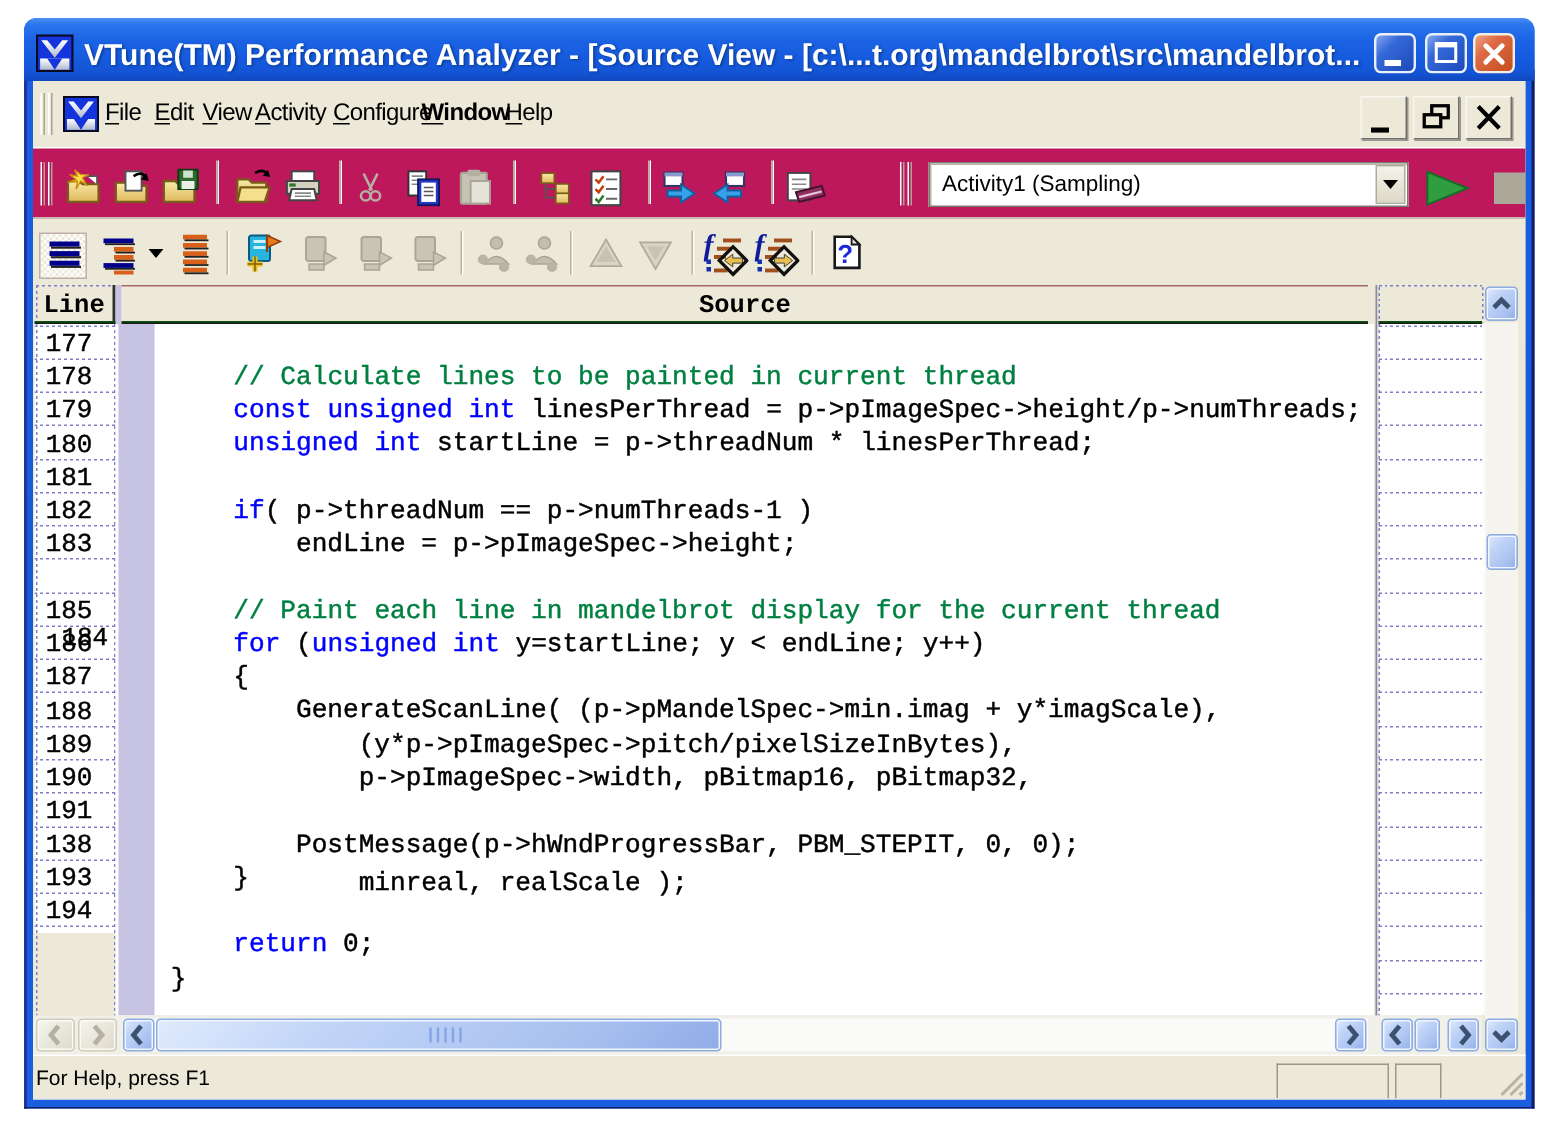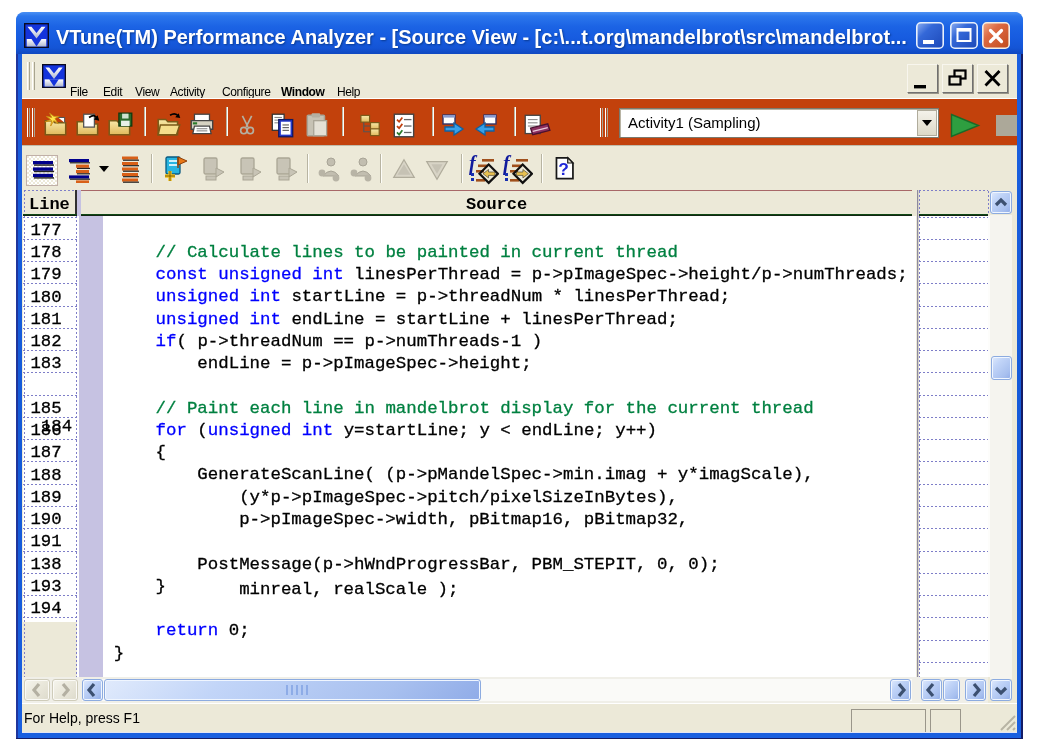--- a/index.html
+++ b/index.html
@@ -9,25 +9,25 @@
   border-radius:9px 9px 0 0;
   background:linear-gradient(to bottom,#2a73e8,#1a5fe0 42px,#155ad8 60%,#1a5fe0); }
 #titlebar { position:absolute; left:0; top:0; width:100%; height:42px;
   background:linear-gradient(to bottom,#4a90f4 0%,#2b76ec 10%,#1b63e4 35%,#175ce0 60%,#1455d6 85%,#1048c0 100%);
   border-radius:8px 8px 0 0; }
 #title { position:absolute; left:40px; top:14px; color:#fff; font-size:20px; font-weight:bold; letter-spacing:0px;
   white-space:nowrap; text-shadow:1px 1px 2px #0a3a90; }
 #body { position:absolute; left:6px; top:42px; width:995px; height:679px; background:#ece9d8; overflow:hidden; }
 #menubar { position:absolute; left:0; top:0; width:100%; height:44px; background:#ece9d8; }
 .grip { position:absolute; width:3px; border-left:1px solid #ffffff; border-right:1px solid #a8a490; }
-.mitem { position:absolute; top:13px; font-size:12px; letter-spacing:-0.4px; color:#000; white-space:nowrap;margin-top:18px; }
+.mitem { position:absolute; top:13px; font-size:16px; letter-spacing:-0.4px; color:#000; white-space:nowrap; }
 .mitem u { text-decoration:underline; text-underline-offset:2px; }
 .cbtn { position:absolute; top:10px; width:31px; height:29px; background:#ece9d8;
   border:1px solid; border-color:#f8f6ee #707070 #707070 #f8f6ee; box-shadow:1px 1px 0 #989488; }
-#toolbar1 { position:absolute; left:0; top:44px; width:100%; height:47px; background:#c2410c;
+#toolbar1 { position:absolute; left:0; top:44px; width:100%; height:47px; background:#be185d;
   border-top:1px solid #ffffff; }
 #toolbar2 { position:absolute; left:0; top:91px; width:100%; height:45px; background:#ece9d8;
   border-top:1px solid #c0bcab; }
 .tsep { position:absolute; top:8px; width:2px; height:29px; border-left:1px solid #b8b4a2; border-right:1px solid #fdfdf8; }
 #content { position:absolute; left:0; top:136px; width:100%; height:543px; background:#ece9d8; }
 .hmono { font-family:"Liberation Mono",monospace; font-weight:bold; font-size:17px; color:#000; }
 .dot { position:absolute; height:1px;
   background-image:repeating-linear-gradient(90deg,#7e7ec8 0,#7e7ec8 2px,transparent 2px,transparent 4px); }
 .dotv { position:absolute; width:1px;
   background-image:repeating-linear-gradient(180deg,#7e7ec8 0,#7e7ec8 2px,transparent 2px,transparent 4px); }
@@ -424,21 +424,20 @@
           <div class="lnum" style="left:7.5px;top:405.48px;">195</div>
           <div class="lnum" style="left:7.5px;top:427.74px;">196</div>
           <div class="lnum" style="left:7.5px;top:450.00px;">197</div>
         </div>
 <div class="dotv" style="position:absolute;left:2px;top:26px;height:461px;"></div>
 <div class="dotv" style="position:absolute;left:54px;top:26px;height:461px;"></div>
 <div style="left:55px;top:26px;width:839px;height:461px;background:#fff;overflow:hidden;position:absolute;">
           <div class="cl" style="left:-5px;top:25.86px;">        <span class="c">// Calculate lines to be painted in current thread</span></div>
           <div class="cl" style="left:-5px;top:48.12px;">        <span class="k">const</span> <span class="k">unsigned</span> <span class="k">int</span> linesPerThread = p-&gt;pImageSpec-&gt;height/p-&gt;numThreads;</div>
           <div class="cl" style="left:-5px;top:70.38px;">        <span class="k">unsigned</span> <span class="k">int</span> startLine = p-&gt;threadNum * linesPerThread;</div>
-          <div class="cl" style="left:-5px;top:92.64px;">        <span class="k">unsigned</span> <span class="k">int</span> endLine = startLine + linesPerThread;</div>
           <div class="cl" style="left:-5px;top:114.90px;">        <span class="k">if</span>( p-&gt;threadNum == p-&gt;numThreads-1 )</div>
           <div class="cl" style="left:-5px;top:137.16px;">            endLine = p-&gt;pImageSpec-&gt;height;</div>
           <div class="cl" style="left:-5px;top:181.68px;">        <span class="c">// Paint each line in mandelbrot display for the current thread</span></div>
           <div class="cl" style="left:-5px;top:203.94px;">        <span class="k">for</span> (<span class="k">unsigned</span> <span class="k">int</span> y=startLine; y &lt; endLine; y++)</div>
           <div class="cl" style="left:-5px;top:226.20px;">        {</div>
           <div class="cl" style="left:-5px;top:248.46px;">            GenerateScanLine( (p-&gt;pMandelSpec-&gt;min.imag + y*imagScale),</div>
           <div class="cl" style="left:-5px;top:270.72px;">                (y*p-&gt;pImageSpec-&gt;pitch/pixelSizeInBytes),</div>
           <div class="cl" style="left:-5px;top:292.98px;">                p-&gt;pImageSpec-&gt;width, pBitmap16, pBitmap32,</div>
           <div class="cl" style="left:-5px;top:315.24px;margin-top:48px;">                minreal, realScale );</div>
           <div class="cl" style="left:-5px;top:337.50px;">            PostMessage(p-&gt;hWndProgressBar, PBM_STEPIT, 0, 0);</div>

